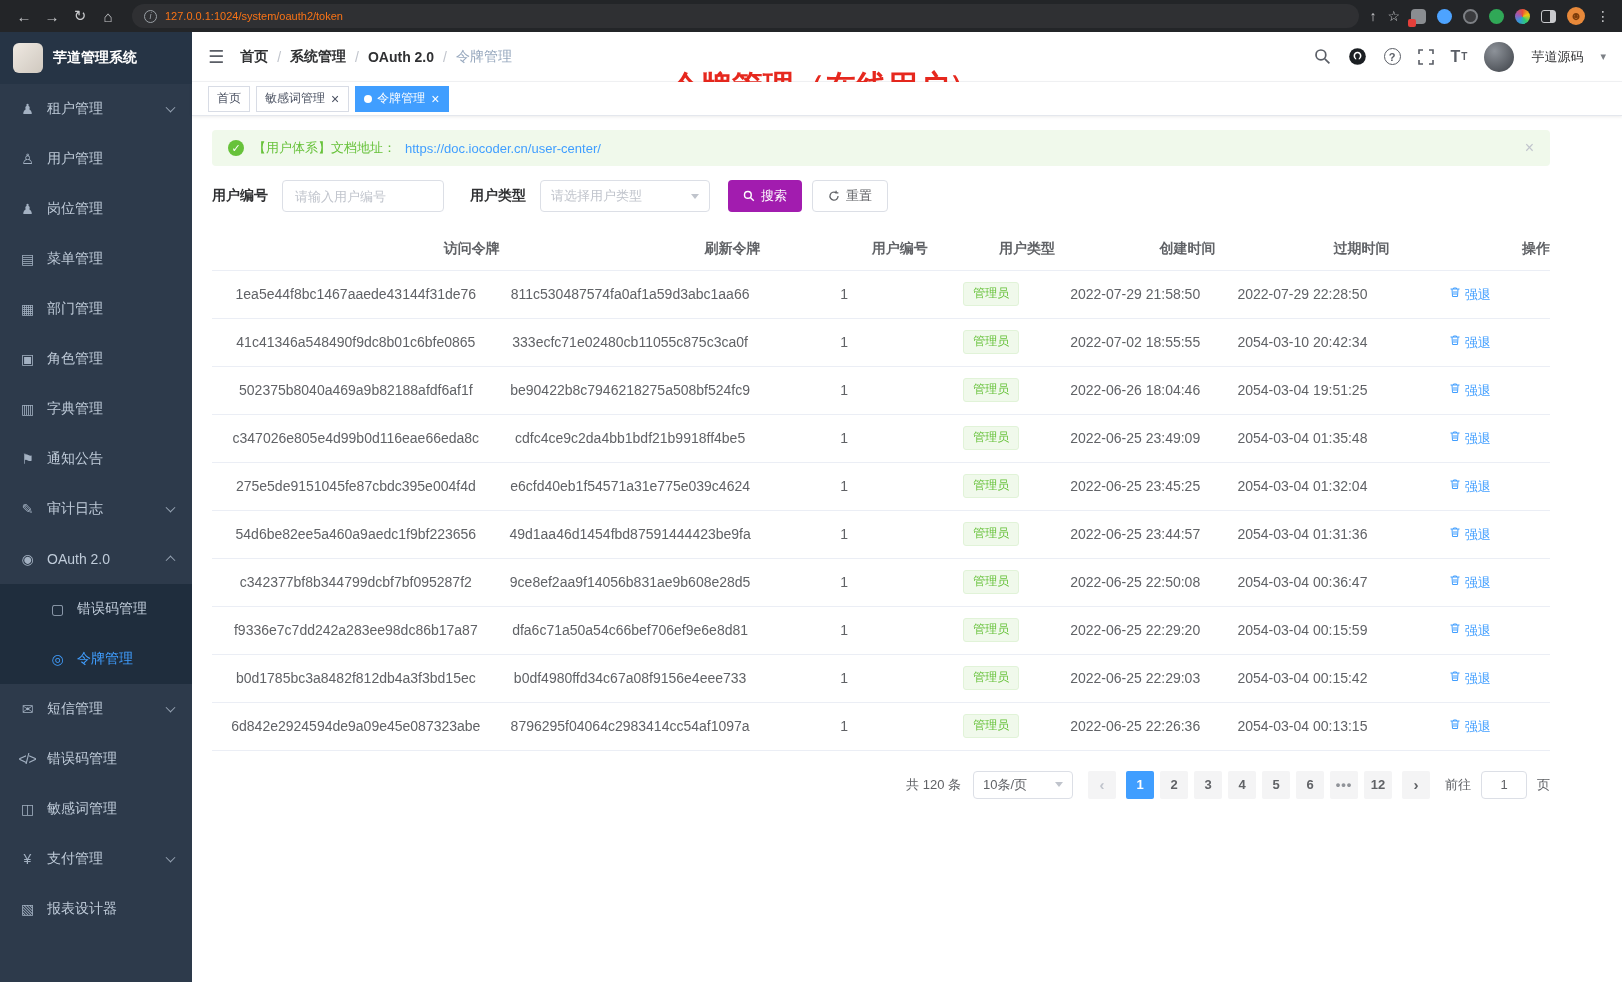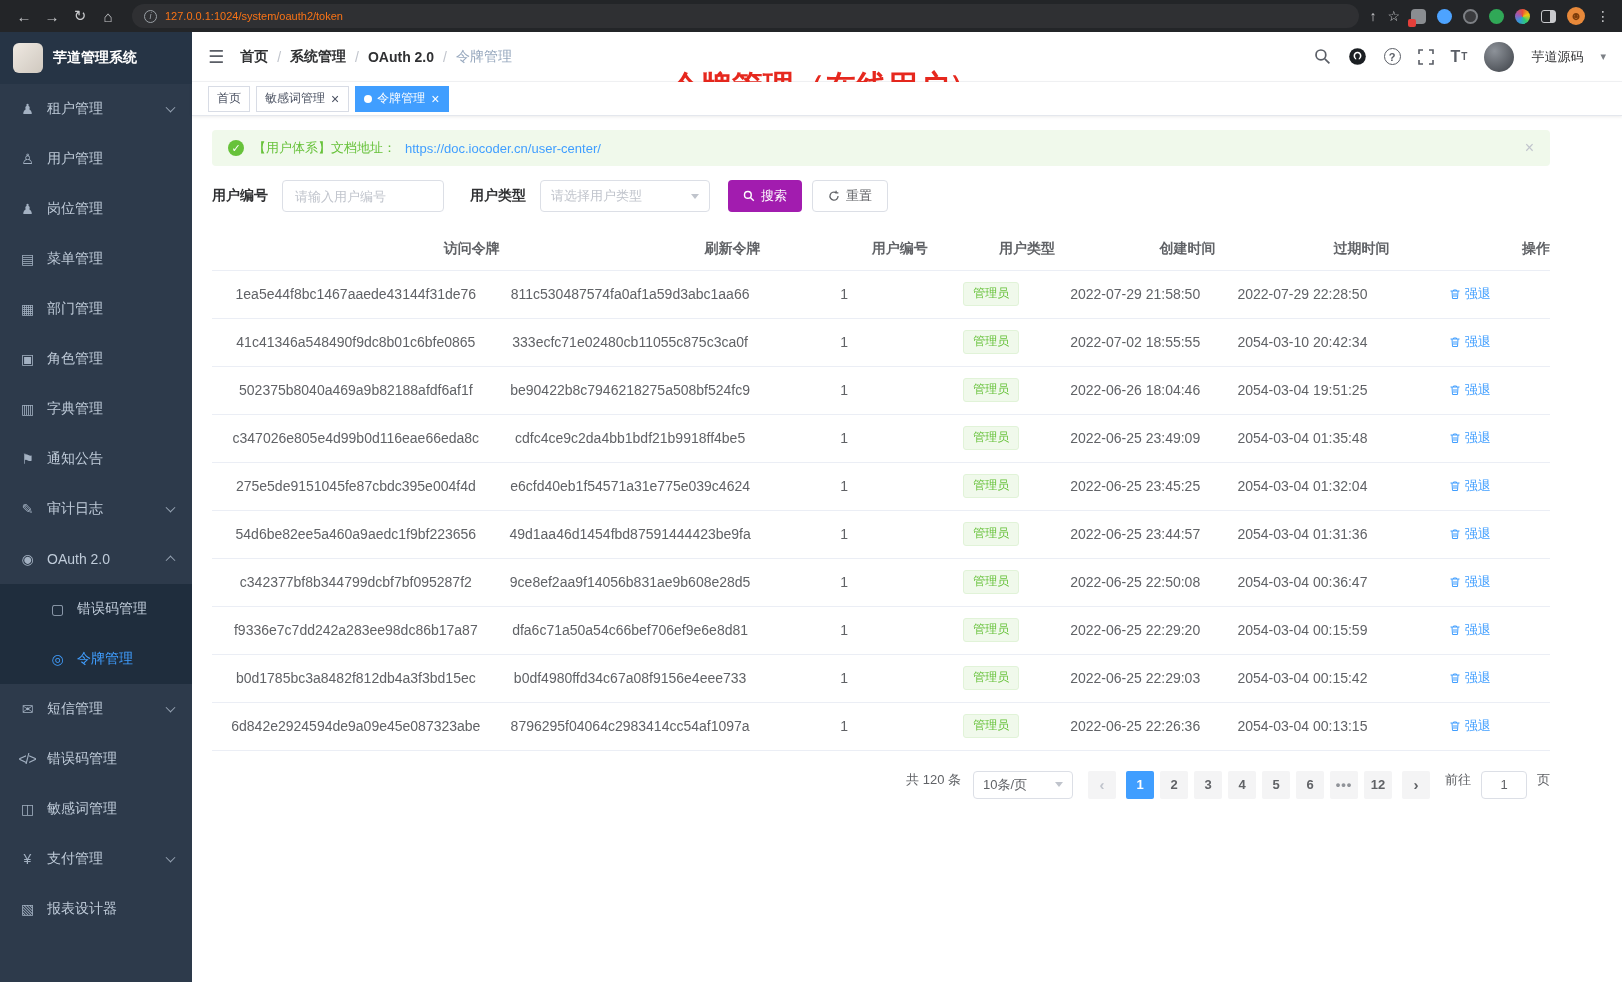--- a/index.html
+++ b/index.html
@@ -83,25 +83,25 @@
   .tri{width:0;height:0;border-left:4px solid transparent;border-right:4px solid transparent;border-top:5px solid #c0c4cc}
   .btn-search{height:32px;padding:0 15px;margin-left:18px;background:#a21caf;color:#fff;border:none;border-radius:4px;font-size:13px;display:inline-flex;align-items:center;gap:6px;cursor:pointer;font-family:inherit}
   .btn-reset{height:32px;padding:0 15px;margin-left:10px;background:#fff;color:#606266;border:1px solid #dcdfe6;border-radius:4px;font-size:13px;display:inline-flex;align-items:center;gap:6px;cursor:pointer;font-family:inherit}
   .btn-ic{display:inline-flex}
 
   
   .data-table{width:100%;border-collapse:collapse;table-layout:fixed}
   .data-table th{height:42px;font-size:14px;font-weight:bold;color:#606266;background:#fff;border-bottom:1px solid #ebeef5;text-align:right}
   .data-table td{height:48px;font-size:14px;color:#606266;border-bottom:1px solid #ebeef5;text-align:center;white-space:nowrap;overflow:hidden;text-overflow:ellipsis}
   .tag-success{display:inline-block;padding:3px 9px;font-size:12px;background:#f0f9eb;border:1px solid #e1f3d8;color:#67c23a;border-radius:3px;line-height:1.3}
-  .force-logout{color:#409eff;font-size:13px;cursor:pointer;display:inline-flex;align-items:center;gap:4px;text-decoration:none}
+  .force-logout{color:#409eff;font-size:13px;cursor:pointer;display:inline-flex;align-items:flex-start;gap:4px;text-decoration:none}
   .trash-ic{display:inline-flex}
 
   
-  .pagination{display:flex;align-items:flex-start;justify-content:flex-end;margin-top:20px;font-size:13px;color:#606266;gap:4px}
+  .pagination{display:flex;align-items:center;justify-content:flex-end;margin-top:20px;font-size:13px;color:#606266;gap:4px}
   .total{margin-right:8px}
   .page-size{width:100px;height:28px;border:1px solid #dcdfe6;border-radius:4px;display:flex;align-items:center;justify-content:space-between;padding:0 9px;margin-right:8px;cursor:pointer}
   .pager{display:inline-flex;align-items:center}
   .page-btn{min-width:28px;height:28px;padding:0 4px;border-radius:2px;background:#f4f4f5;color:#606266;display:inline-flex;align-items:center;justify-content:center;font-size:13px;margin:0 3px;cursor:pointer;font-weight:600}
   .page-btn.active{background:#409eff;color:#fff}
   .page-btn.more{letter-spacing:1px;font-weight:bold;color:#909399}
   .page-btn.arrow{font-size:15px}
   .page-btn.disabled{color:#c0c4cc}
   .goto-label{margin-left:8px}
   .goto-input{width:46px;height:28px;border:1px solid #dcdfe6;border-radius:4px;text-align:center;font-size:13px;color:#606266;margin:0 6px;outline:none;font-family:inherit}

